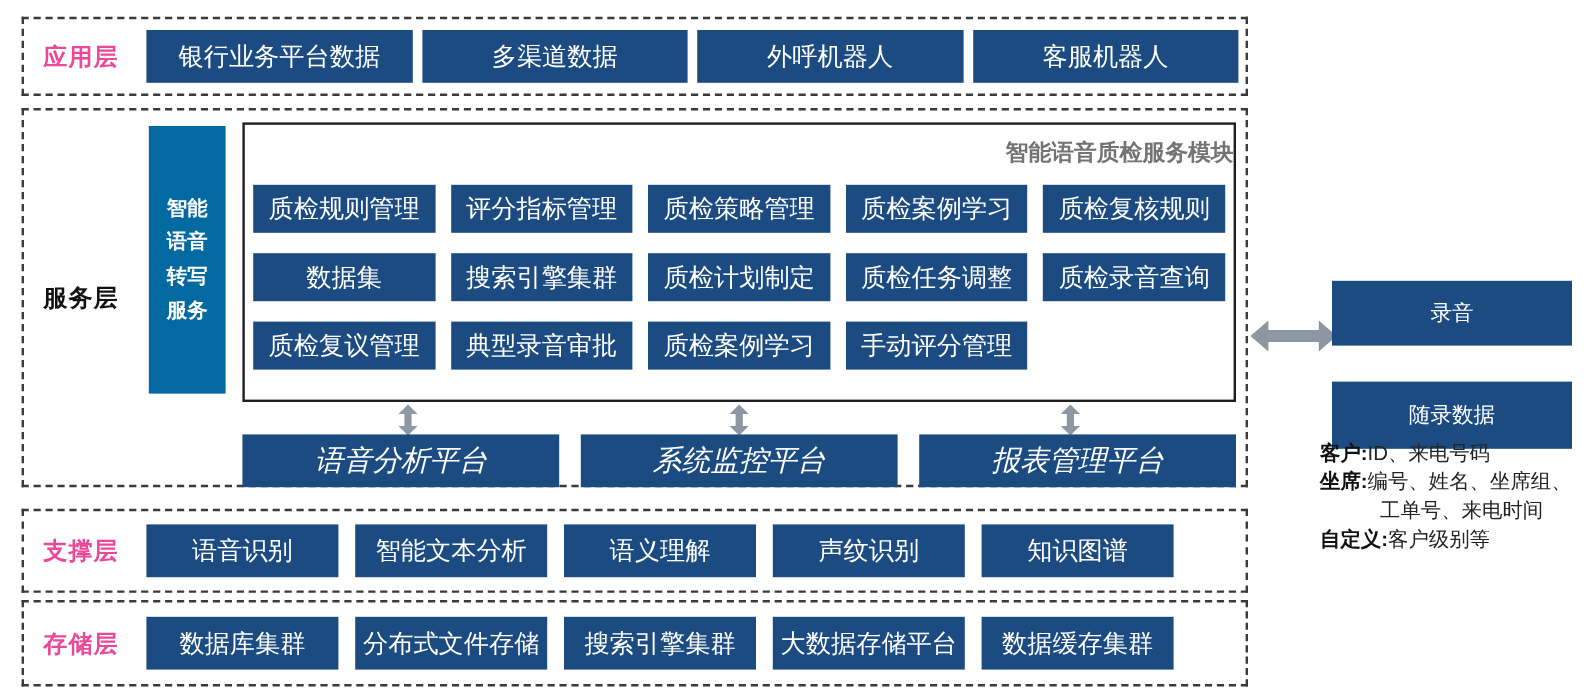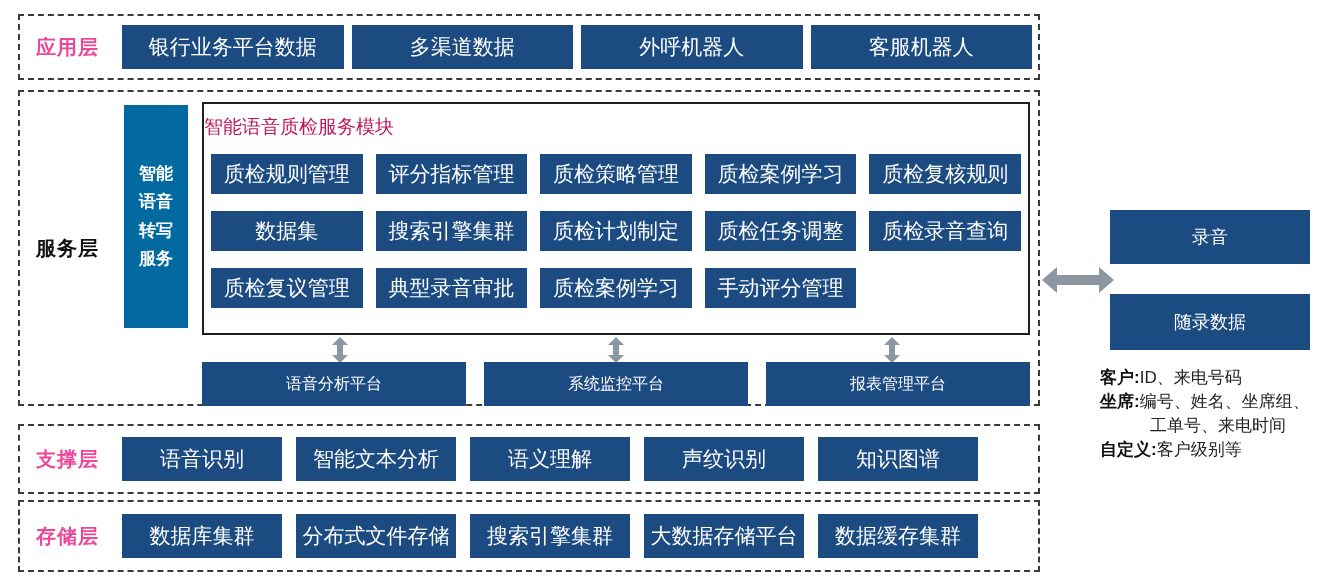--- a/index.html
+++ b/index.html
@@ -37,38 +37,38 @@
   .vertical-box{
     position:absolute;left:104px;top:13px;width:64px;height:223px;
     background:#0369a1;color:#fff;font-weight:bold;font-size:17px;
     display:flex;align-items:center;justify-content:center;text-align:center;
     line-height:1.65;box-sizing:border-box;padding:0 14px;
   }
   .module-container{
     position:absolute;left:182px;top:10px;width:828px;height:233px;
     border:2px solid #1f1f1f;box-sizing:border-box;background:#fff;
   }
-  .module-title{text-align:left;font-weight:normal;font-size:19px;margin-top:10px;color:#be185d;}
+  .module-title{text-align:right;font-weight:bold;font-size:19px;margin-top:10px;color:#737373;}
   .module-grid{
     display:grid;grid-template-columns:repeat(5,1fr);gap:17px 13px;
     padding:14px 7px 0 7px;
   }
   .module-grid .blue-box{height:40px;}
   .arrows-row{
     position:absolute;left:182px;top:245px;width:828px;height:26px;display:flex;
   }
   .arrow-cell{flex:1;display:flex;justify-content:center;align-items:center;}
   .platforms-row{
     position:absolute;left:182px;top:270px;width:828px;height:44px;
     display:flex;gap:18px;
   }
-  .platforms-row .blue-box{flex:1;font-size:16px;}
+  .platforms-row .blue-box{flex:1;font-size:24px;font-style:italic;}
 
   
-  .rp-box{position:absolute;left:1110px;width:200px;font-size:18px;}
+  .rp-box{position:absolute;left:1110px;width:200px;font-size:18px;margin-top:24px;}
   #rp-luyin{top:210px;height:54px;}
   #rp-suilu{top:294px;height:56px;}
   .h-arrow{position:absolute;left:1042px;top:267px;}
   .notes{
     position:absolute;left:1100px;top:366px;width:229px;font-size:17px;
     line-height:24px;color:#222;
   }
   .notes b{color:#111;}
   .note-indent{padding-left:50px;}
 </style>

